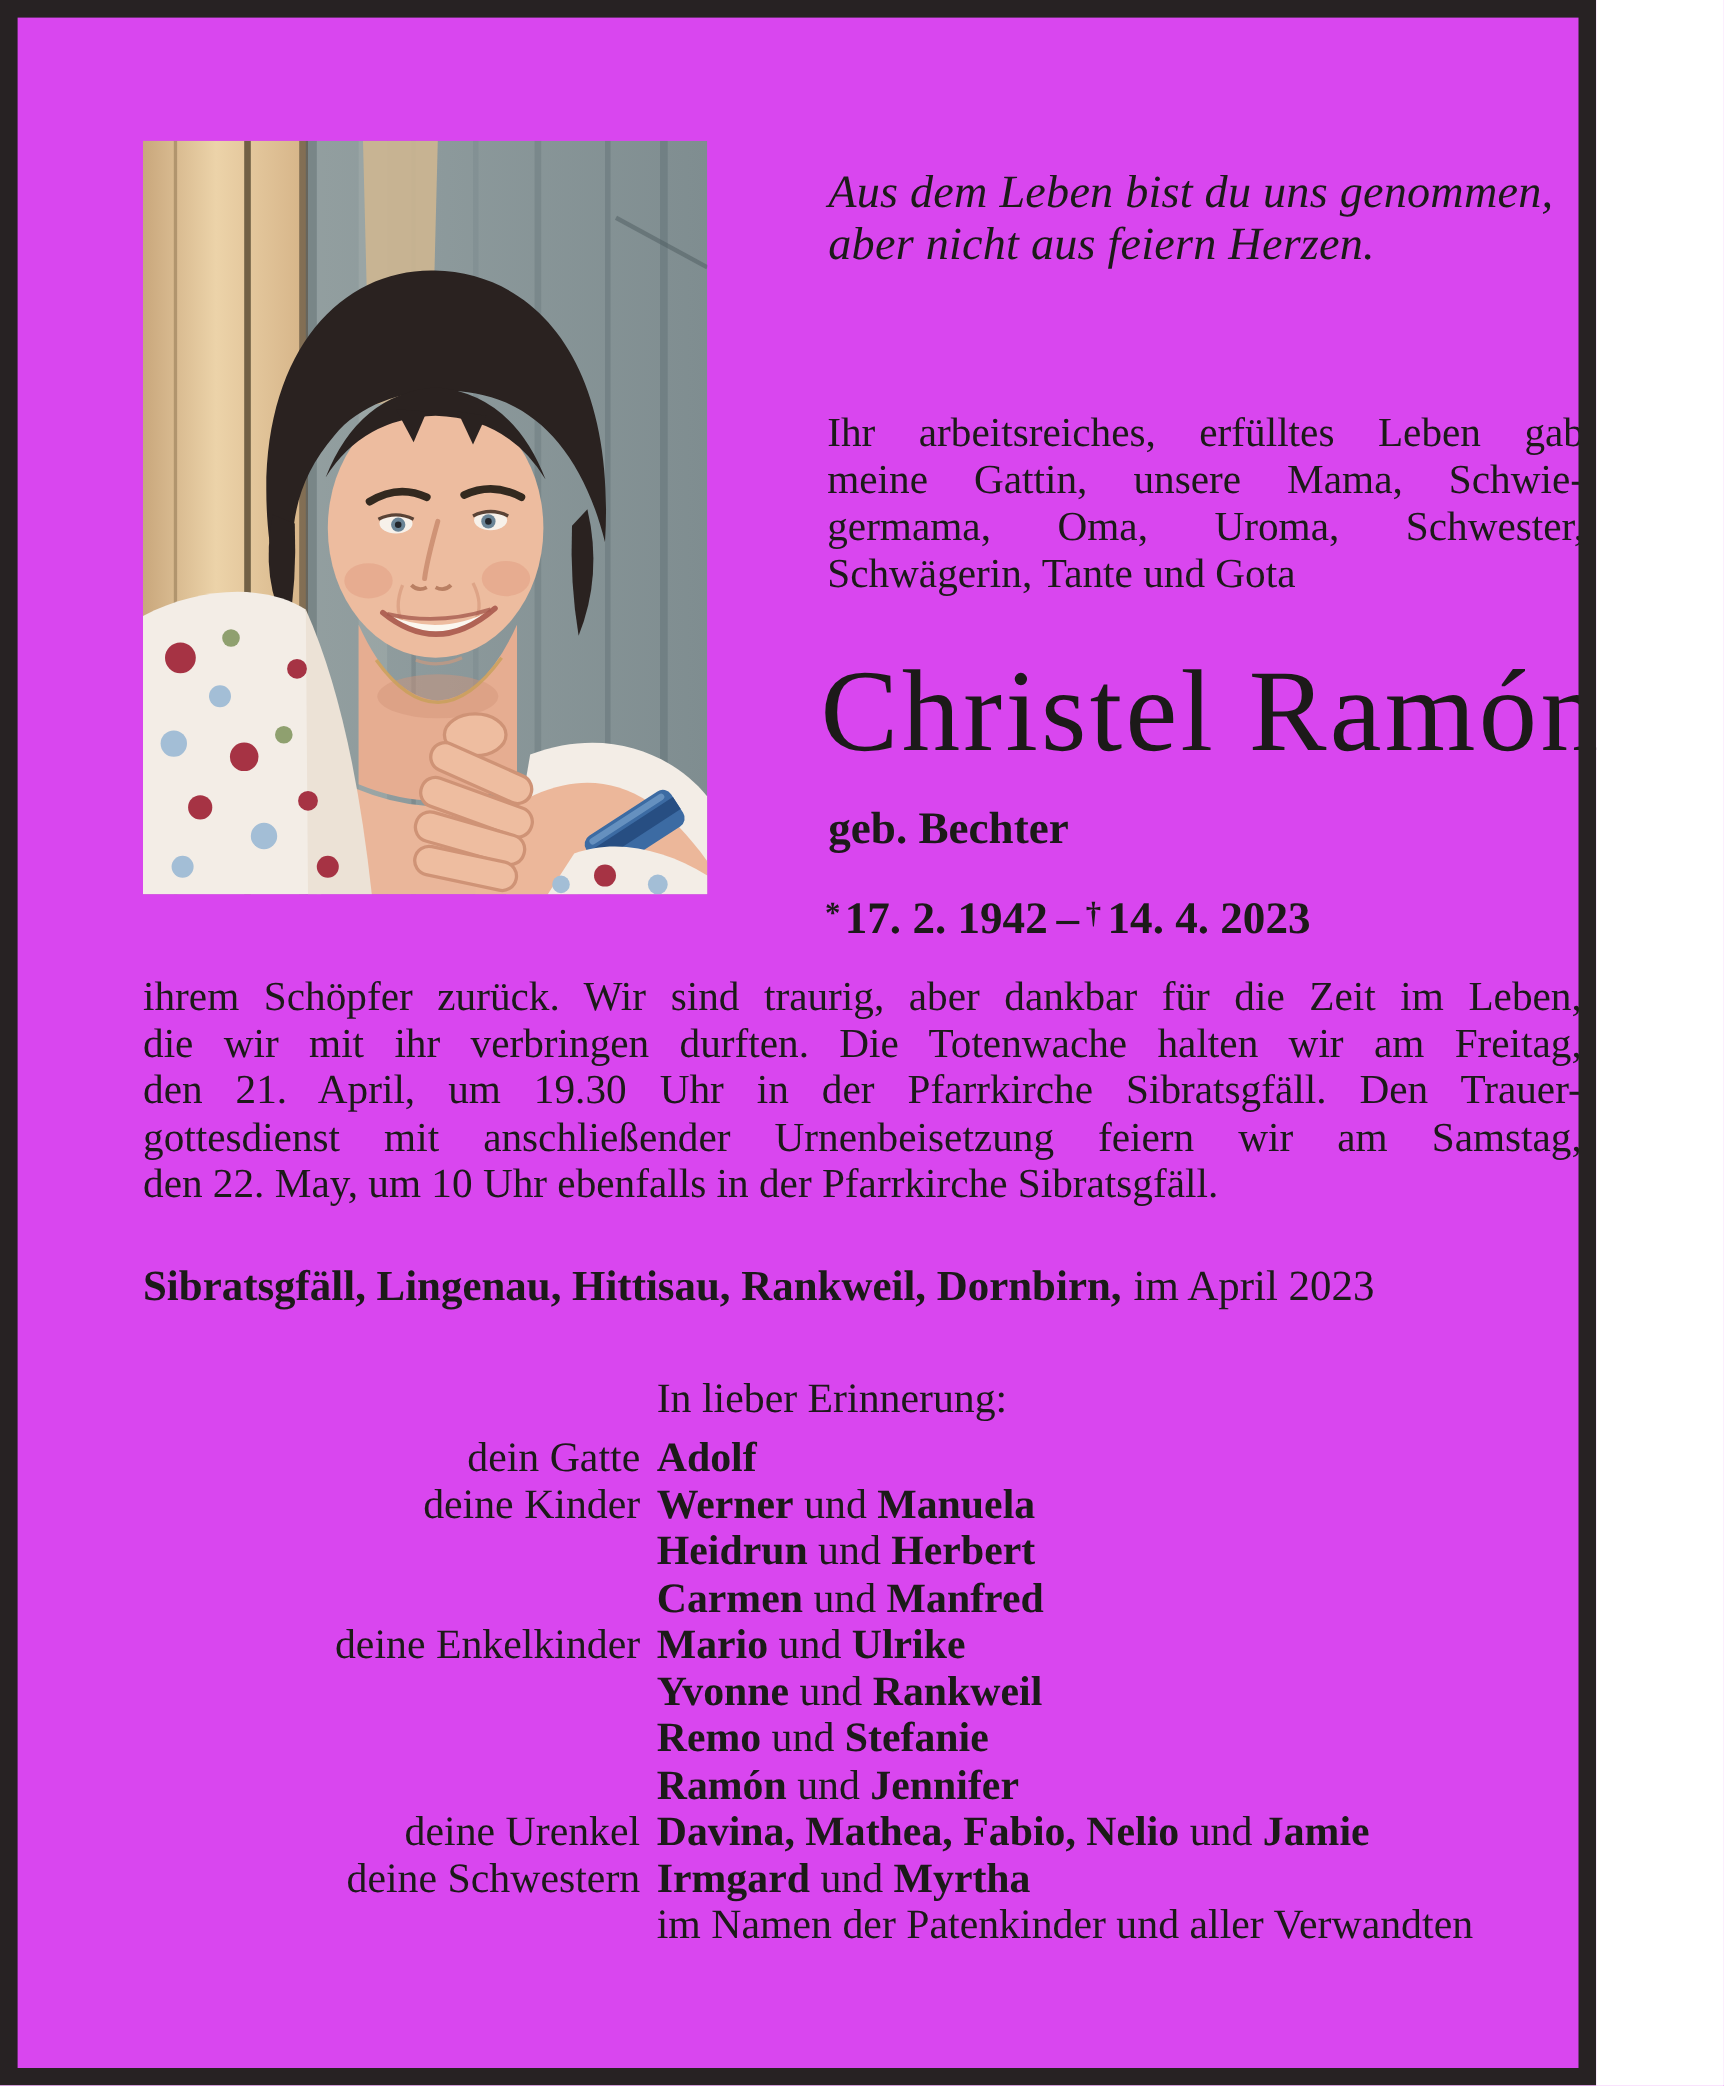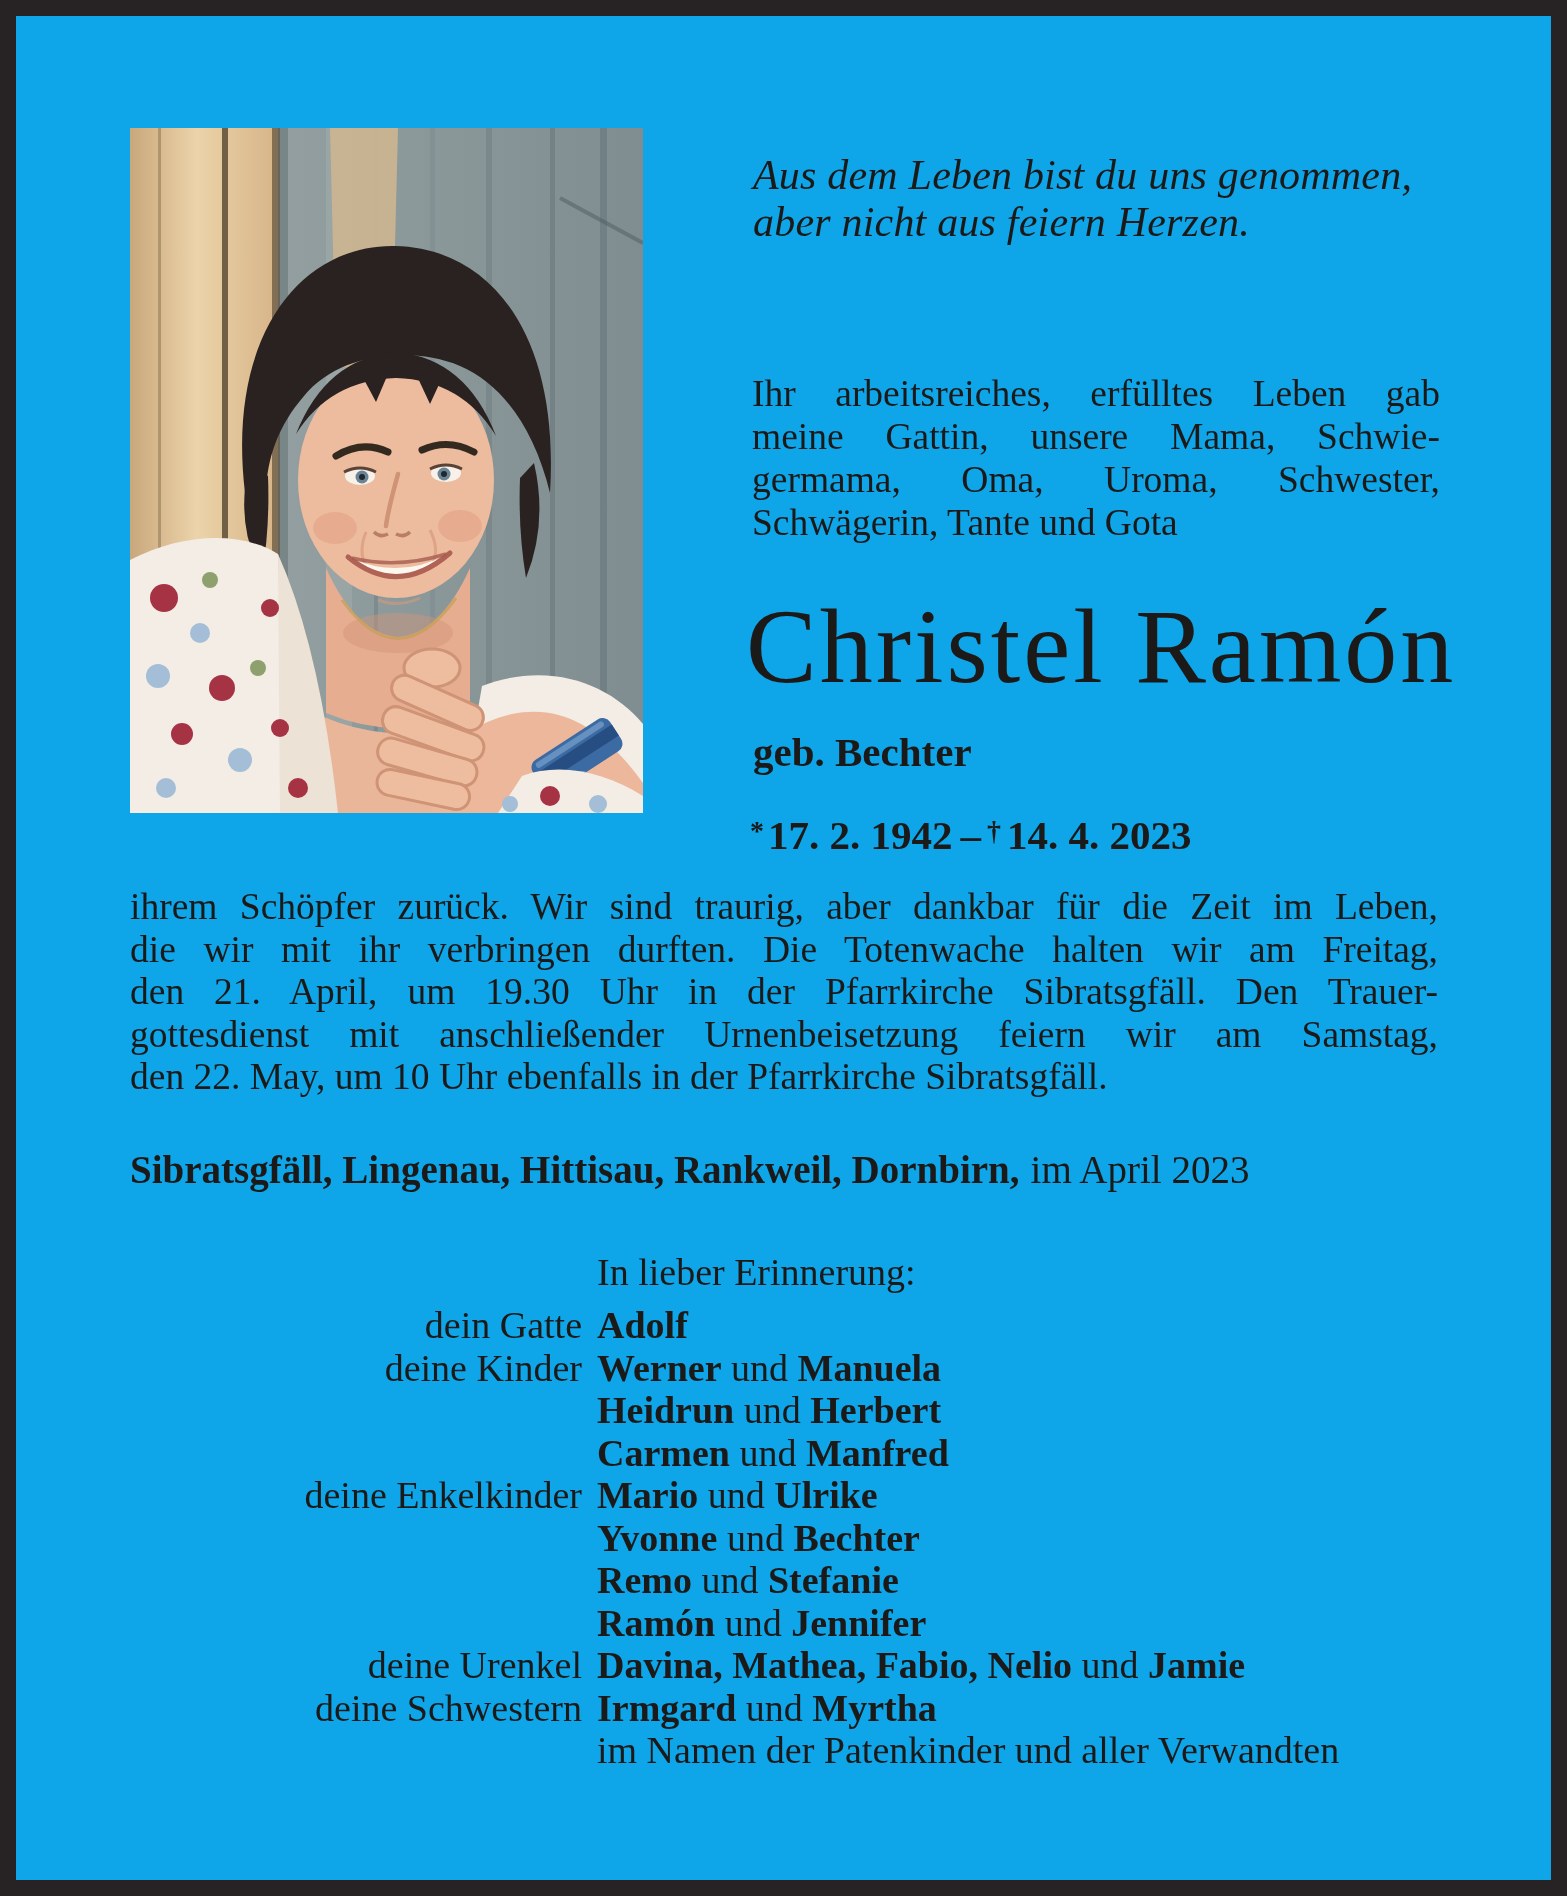--- a/index.html
+++ b/index.html
@@ -1,20 +1,20 @@
 <!DOCTYPE html>
 <html><head>
 <meta charset="utf-8">
 <style>
   html, body { margin: 0; padding: 0; background: #ffffff; }
   .page {
     position: relative;
-    width: 1567px;
+    width: 1451px;
     height: 1896px;
-    background: #0ea5e9;
+    background: #d946ef;
     color: #1c1a19;
     font-family: "Liberation Serif", "DejaVu Serif", serif;
     overflow: hidden;
   }
   .frame {
     position: absolute;
     inset: 0;
     border: 16px solid #272223;
     pointer-events: none;
   }
@@ -289,21 +289,21 @@
       <div class="frow">
         <div class="flabel"></div>
         <div class="fnames"><span class="b">Carmen</span><span class="r"> und </span><span class="b">Manfred</span></div>
       </div>
       <div class="frow">
         <div class="flabel">deine Enkelkinder</div>
         <div class="fnames"><span class="b">Mario</span><span class="r"> und </span><span class="b">Ulrike</span></div>
       </div>
       <div class="frow">
         <div class="flabel"></div>
-        <div class="fnames"><span class="b">Yvonne</span><span class="r"> und </span><span class="b">Bechter</span></div>
+        <div class="fnames"><span class="b">Yvonne</span><span class="r"> und </span><span class="b">Rankweil</span></div>
       </div>
       <div class="frow">
         <div class="flabel"></div>
         <div class="fnames"><span class="b">Remo</span><span class="r"> und </span><span class="b">Stefanie</span></div>
       </div>
       <div class="frow">
         <div class="flabel"></div>
         <div class="fnames"><span class="b">Ramón</span><span class="r"> und </span><span class="b">Jennifer</span></div>
       </div>
       <div class="frow">

